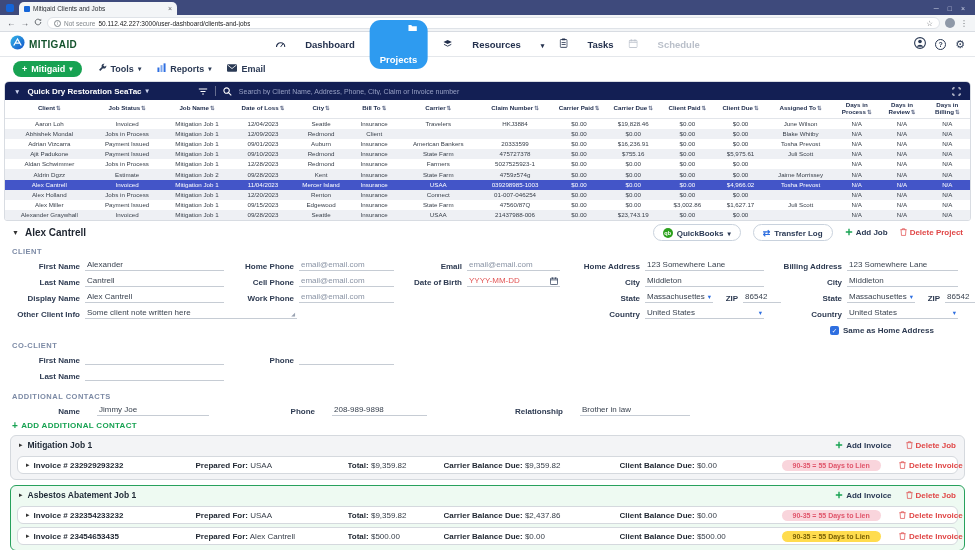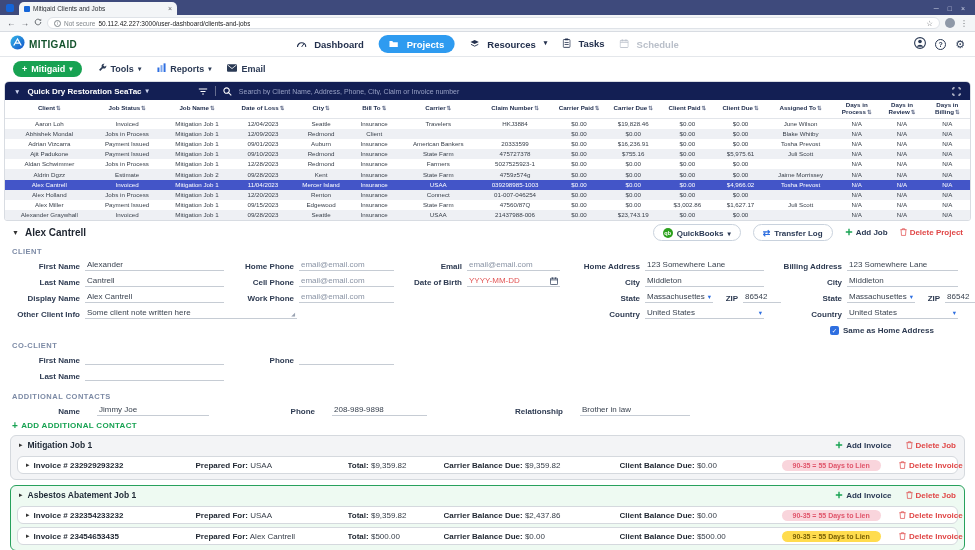--- a/index.html
+++ b/index.html
@@ -24,22 +24,22 @@
   .url-text { font-size:6.5px; color:#202124; white-space:nowrap; overflow:hidden; }
   .omni-star { margin-left:auto; font-size:7.5px; color:#5f6368; }
   .url-avatar { width:10px; height:10px; border-radius:50%; background:#8f99a8; color:#fff; font-size:6px; display:flex; align-items:center; justify-content:center; }
   .url-dots { font-size:8px; color:#5f6368; }
 
   
   .appheader { height:25px; background:#fff; border-bottom:1px solid #e4e7eb; display:flex; align-items:center; padding:0 10px; position:relative; }
   .brand { display:flex; align-items:center; gap:4px; }
   .brand-name { font-size:10px; font-weight:bold; color:#14532d; letter-spacing:.4px; }
   .mainnav { position:absolute; left:50%; transform:translateX(-50%); display:flex; align-items:center; gap:15px; }
-  .nav-item { display:flex; align-items:flex-start; gap:8px; font-size:9.5px; font-weight:bold; color:#23304d; cursor:pointer; }
-  .nav-item.active { background:#2e9bf0; color:#fff; border-radius:11px; padding:3.5px 10px; }
+  .nav-item { display:flex; align-items:flex-end; gap:20px; font-size:9.5px; font-weight:bold; color:#23304d; cursor:pointer; }
+  .nav-item.active { background:#2e9bf0; color:#fff; border-radius:11px; padding:3.5px 10px;flex-direction:column; }
   .nav-item.disabled { color:#b9bfc9; }
   .nav-caret { font-size:7px; }
   .hdr-icons { margin-left:auto; display:flex; align-items:center; gap:9px; color:#2b3a55; }
   .help-c { width:11px; height:11px; border:1.2px solid #2b3a55; border-radius:50%; font-size:7px; font-weight:bold; display:flex; align-items:center; justify-content:center; }
   .gear { font-size:11px; }
 
   
   .toolbar { height:23px; display:flex; align-items:center; gap:16px; padding:0 13px; }
   .btn-project { background:#17a252; color:#fff; border-radius:12px; display:flex; align-items:center; gap:4px; padding:3px 9px; font-size:9px; font-weight:bold; }
   .tool-item { display:flex; align-items:center; gap:4px; font-size:9px; font-weight:bold; color:#2b3a55; }

